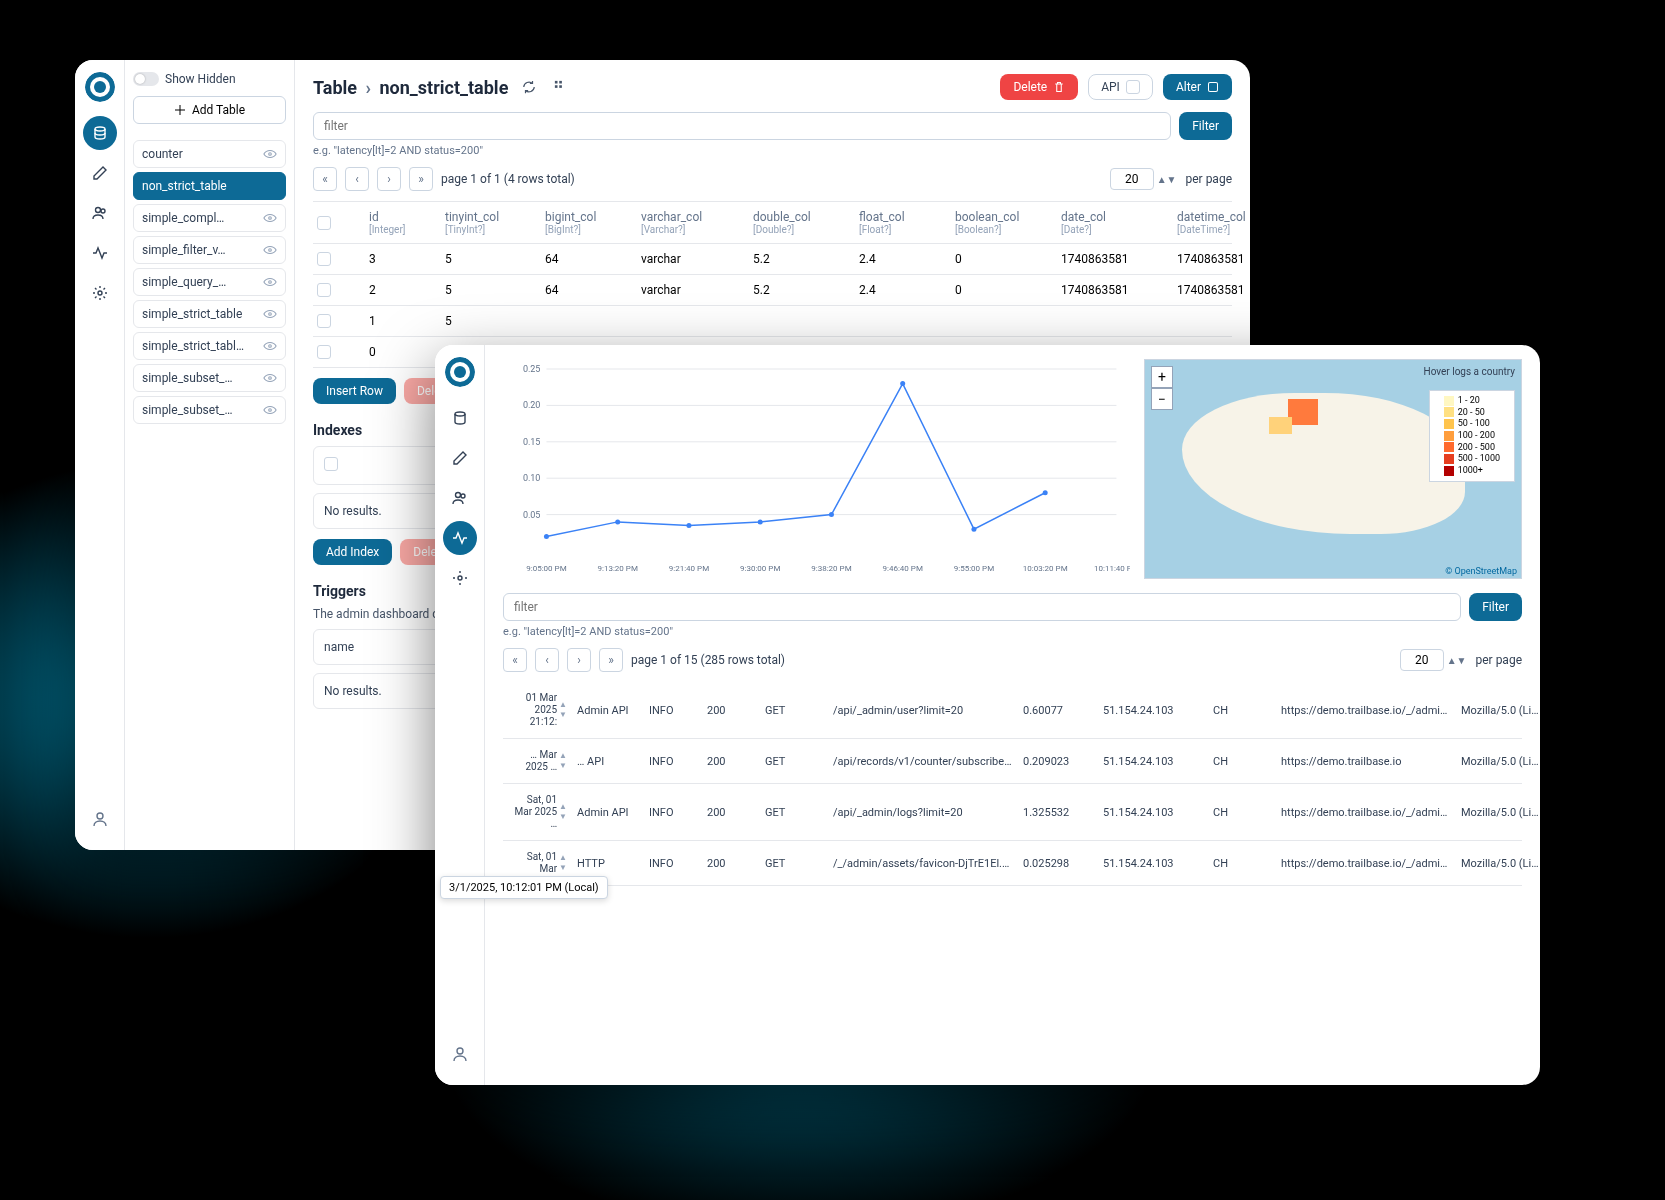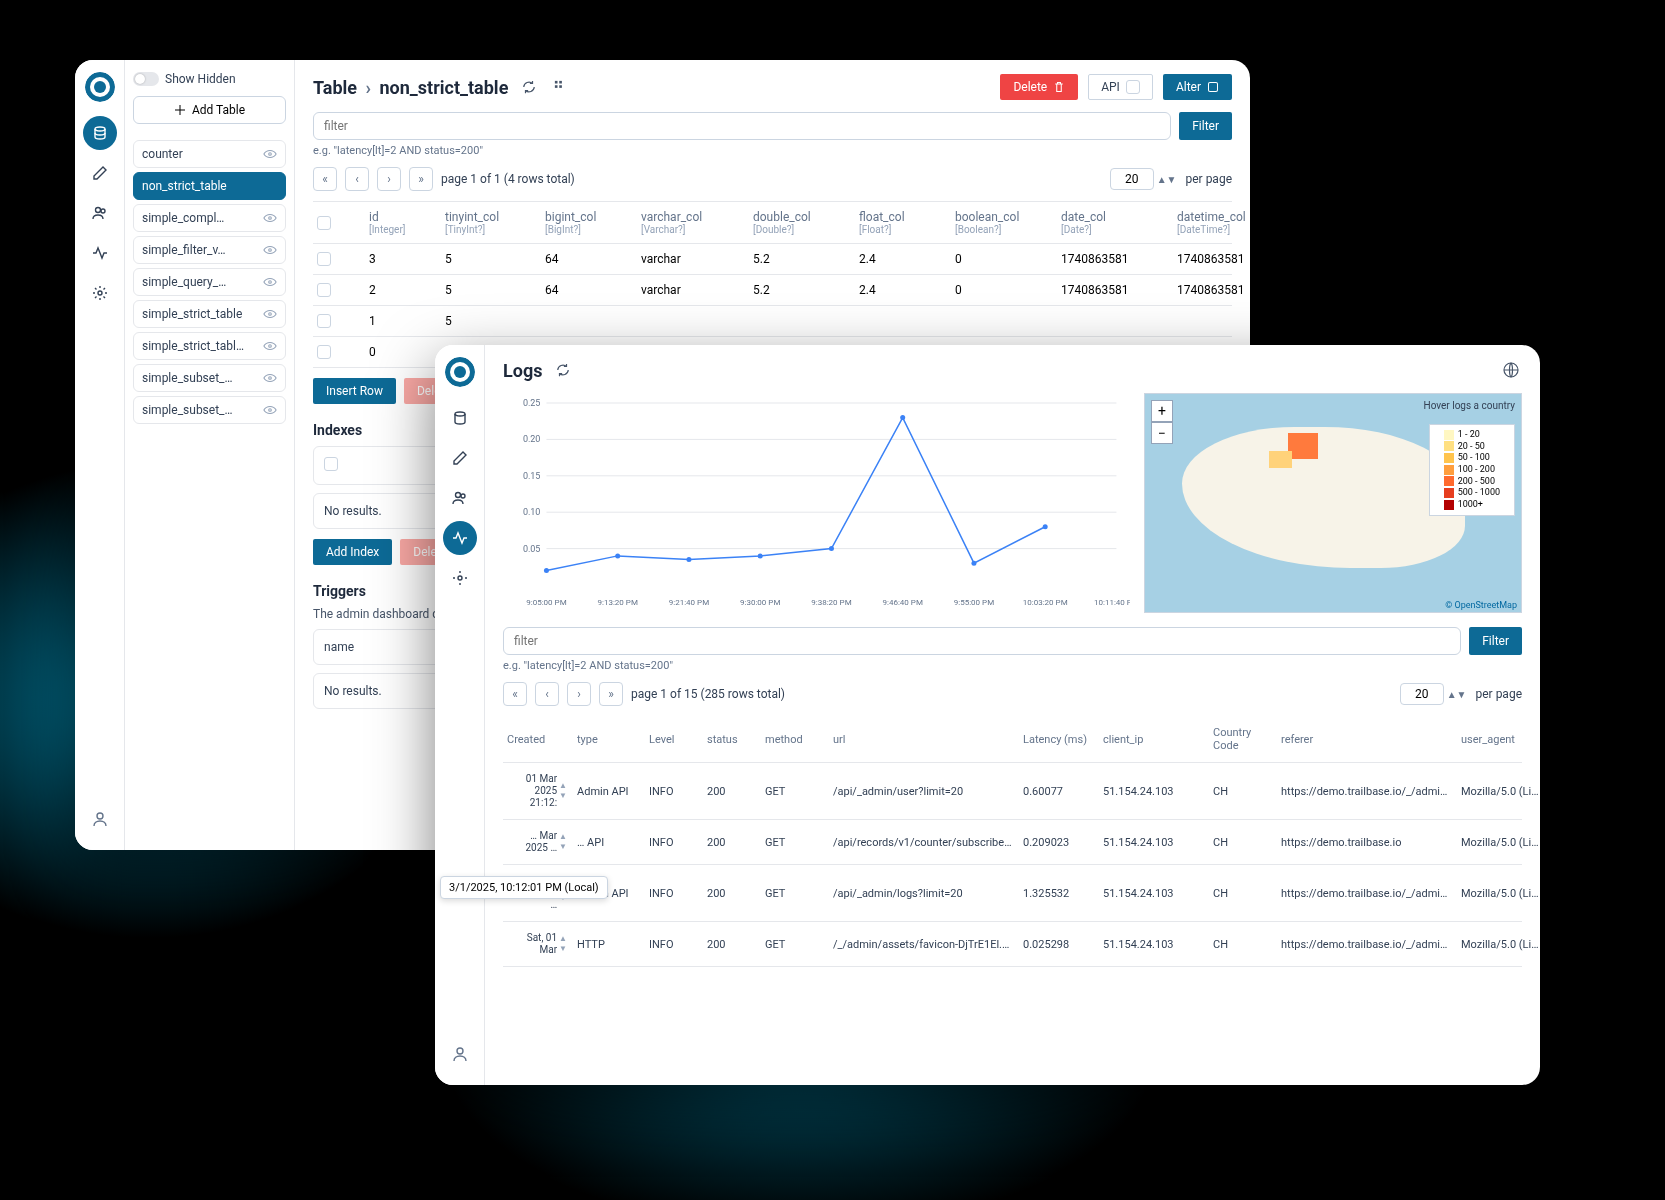--- a/index.html
+++ b/index.html
@@ -52,21 +52,21 @@
 
 .main { position: absolute; left: 220px; top: 0; right: 0; bottom: 0; padding: 14px 18px; }
 .panel-logs .main { left: 50px; }
 
 .header { display: flex; align-items: center; gap: 10px; margin-bottom: 12px; }
 .header-title { font-size: 18px; font-weight: 700; color: #1e293b; }
 .header-title .crumb { color: #1e293b; }
 .header-title .arrow { color: #64748b; margin: 0 4px; }
 .icon-btn { width: 22px; height: 22px; display: flex; align-items: center; justify-content: center; cursor: pointer; color: #475569; }
 .spacer { flex: 1; }
-.btn { padding: 5px 12px; font-size: 12px; border-radius: 2px; cursor: pointer; display: inline-flex; align-items: center; gap: 6px; border: 1px solid transparent; }
+.btn { padding: 5px 12px; font-size: 12px; border-radius: 8px; cursor: pointer; display: inline-flex; align-items: center; gap: 6px; border: 1px solid transparent; }
 .btn-danger { background: #ef4444; color: #fff; }
 .btn-danger-light { background: #f9a8a4; color: #fff; }
 .btn-primary { background: #0d6a96; color: #fff; }
 .btn-outline { background: #fff; border-color: #cbd5e1; color: #334155; }
 .checkbox { width: 14px; height: 14px; border: 1px solid #cbd5e1; border-radius: 3px; display: inline-block; }
 
 .filter-row { display: flex; gap: 8px; margin-bottom: 4px; }
 .filter-input { flex: 1; border: 1px solid #cbd5e1; border-radius: 6px; padding: 6px 10px; font-size: 12px; }
 .hint { font-size: 11px; color: #64748b; margin-bottom: 10px; }
 
@@ -439,36 +439,20 @@
       </div>
     <div class="sidebar-item sidebar-user">
         <svg width="16" height="16" viewBox="0 0 16 16" fill="none" stroke="currentColor" stroke-width="1.4">
           <circle cx="8" cy="5" r="3"></circle>
           <path d="M2 15c0-3 2.5-5 6-5s6 2 6 5"></path>
         </svg>
       </div>
   </div>
 
   <div class="main">
-    <div class="header">
-      <span class="header-title">Logs</span>
-      <span class="icon-btn">
-          <svg width="14" height="14" viewBox="0 0 16 16" fill="none" stroke="currentColor" stroke-width="1.4">
-            <path d="M2 8a6 6 0 0 1 10-4M14 8a6 6 0 0 1-10 4"></path>
-            <path d="M12 1v3h-3M4 15v-3h3"></path>
-          </svg>
-        </span>
-      <span class="spacer"></span>
-      <span class="icon-btn">
-          <svg width="16" height="16" viewBox="0 0 16 16" fill="none" stroke="currentColor" stroke-width="1.2">
-            <circle cx="8" cy="8" r="7"></circle>
-            <path d="M1 8h14M8 1c2 2 2 12 0 14M8 1c-2 2-2 12 0 14"></path>
-          </svg>
-        </span>
-    </div>
 
     <div class="logs-top">
       <div class="chart-box">
         <svg id="chart-svg" width="100%" height="100%" viewBox="0 0 620 220">
             <line x1="40" y1="155.6" x2="610" y2="155.6" stroke="#e5e7eb"></line>
             <text x="34" y="158.6" font-size="9" fill="#64748b" text-anchor="end">0.05</text>
             <line x1="40" y1="119.2" x2="610" y2="119.2" stroke="#e5e7eb"></line>
             <text x="34" y="122.2" font-size="9" fill="#64748b" text-anchor="end">0.10</text>
             <line x1="40" y1="82.8" x2="610" y2="82.8" stroke="#e5e7eb"></line>
             <text x="34" y="85.8" font-size="9" fill="#64748b" text-anchor="end">0.15</text>
@@ -530,33 +514,20 @@
       <span class="page-btn">›</span>
       <span class="page-btn">»</span>
       <span>page 1 of 15 (285 rows total)</span>
       <span class="page-size">
         <input value="20" style="">
         <span style="font-size:10px;color:#64748b;">▲▼</span>
         <span style="margin-left:6px;">per page</span>
       </span>
     </div>
 
-    <div class="logs-head" id="logs-head">
-        <div>Created</div>
-        <div>type</div>
-        <div>Level</div>
-        <div>status</div>
-        <div>method</div>
-        <div>url</div>
-        <div>Latency (ms)</div>
-        <div>client_ip</div>
-        <div>Country Code</div>
-        <div>referer</div>
-        <div>user_agent</div>
-      </div>
     <div id="logs-body">
         <div class="logs-row">
     <div class="date-cell">
             <span>01 Mar 2025 21:12:</span>
             <span style="color:#94a3b8;font-size:8px;">▲<br>▼</span>
           </div>
     <div>Admin API</div>
           <div>INFO</div>
           <div>200</div>
           <div>GET</div>

